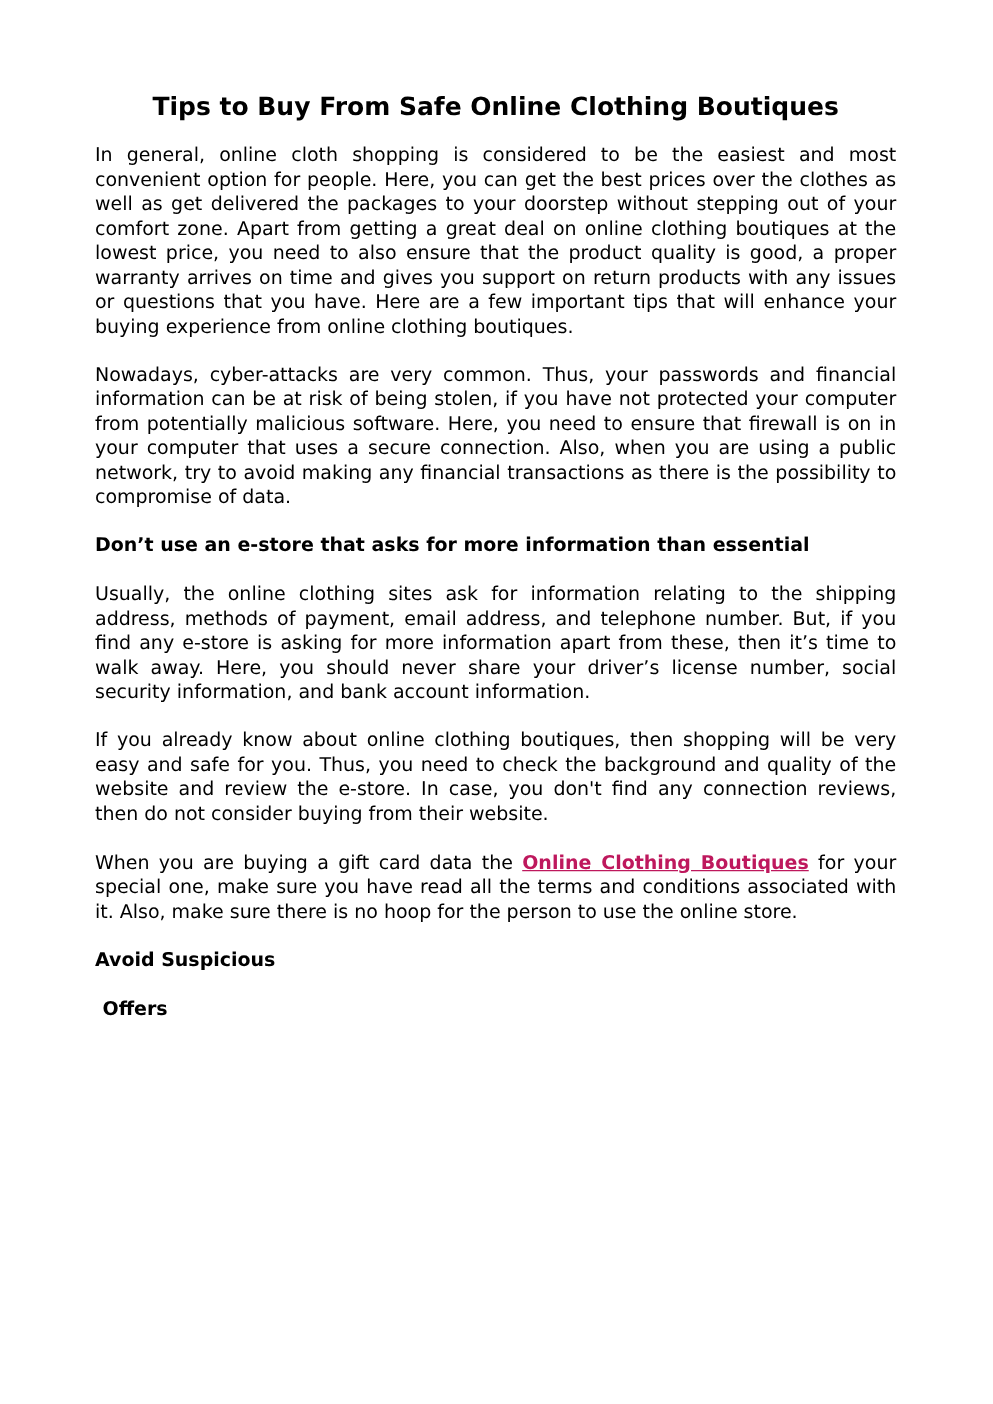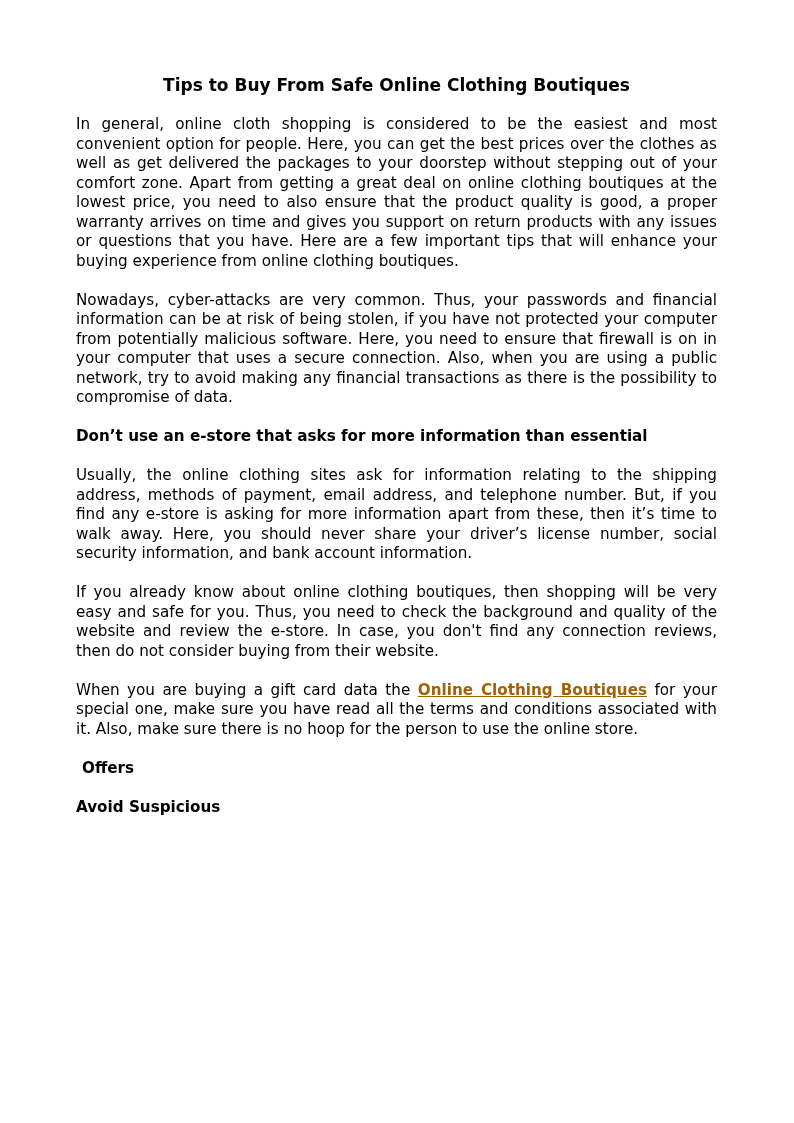--- a/index.html
+++ b/index.html
@@ -2,38 +2,38 @@
 <html><head>
 <meta charset="utf-8">
 <style>
   html, body { margin: 0; padding: 0; background: #ffffff; }
   body { width: 794px; height: 1123px; overflow: hidden; position: relative; }
   .page {
     position: absolute; left: 76px; top: 76px; width: 641px;
     font-family: "DejaVu Sans", sans-serif; color: #000;
     font-size: 15.2px; line-height: 19.5px;
   }
-  .title { text-align: center; font-weight: bold; margin: 0 0 19.5px 0; font-size: 17px; line-height: 19.5px; }
+  .title { text-align: center; font-weight: bold; margin: 0 0 19.5px 0; font-size: 20px; line-height: 19.5px; }
   .para { text-align: justify; margin: 0 0 19.5px 0; }
   .heading { font-weight: bold; margin: 0 0 19.5px 0; }
   .heading.indent { padding-left: 6px; }
   a.link { color: #1f1f8f; font-weight: bold; text-decoration: underline; }
 </style>
 </head>
 <body>
 
 <div class="page">
   <div class="title">Tips to Buy From Safe Online Clothing Boutiques</div>
 
   <p class="para">In general, online cloth shopping is considered to be the easiest and most convenient option for people. Here, you can get the best prices over the clothes as well as get delivered the packages to your doorstep without stepping out of your comfort zone. Apart from getting a great deal on online clothing boutiques at the lowest price, you need to also ensure that the product quality is good, a proper warranty arrives on time and gives you support on return products with any issues or questions that you have. Here are a few important tips that will enhance your buying experience from online clothing boutiques.</p>
 
   <p class="para">Nowadays, cyber-attacks are very common. Thus, your passwords and financial information can be at risk of being stolen, if you have not protected your computer from potentially malicious software. Here, you need to ensure that firewall is on in your computer that uses a secure connection. Also, when you are using a public network, try to avoid making any financial transactions as there is the possibility to compromise of data.</p>
 
   <div class="heading">Don’t use an e-store that asks for more information than essential</div>
   <p class="para">Usually, the online clothing sites ask for information relating to the shipping address, methods of payment, email address, and telephone number. But, if you find any e-store is asking for more information apart from these, then it’s time to walk away. Here, you should never share your driver’s license number, social security information, and bank account information.</p>
 
   <p class="para">If you already know about online clothing boutiques, then shopping will be very easy and safe for you. Thus, you need to check the background and quality of the website and review the e-store. In case, you don't find any connection reviews, then do not consider buying from their website.</p>
 
-  <p class="para"><span>When you are buying a gift card data the </span><a class="link" href="#" style="color: #a16207;">Online Clothing Boutiques</a><span> for your special one, make sure you have read all the terms and conditions associated with it. Also, make sure there is no hoop for the person to use the online store.</span></p>
+  <p class="para"><span>When you are buying a gift card data the </span><a class="link" href="#" style="color: #be185d;">Online Clothing Boutiques</a><span> for your special one, make sure you have read all the terms and conditions associated with it. Also, make sure there is no hoop for the person to use the online store.</span></p>
 
+  <div class="heading">Avoid Suspicious</div>
   <div class="heading indent">Offers</div>
-  <div class="heading">Avoid Suspicious</div>
 </div>
 
 </body></html>

